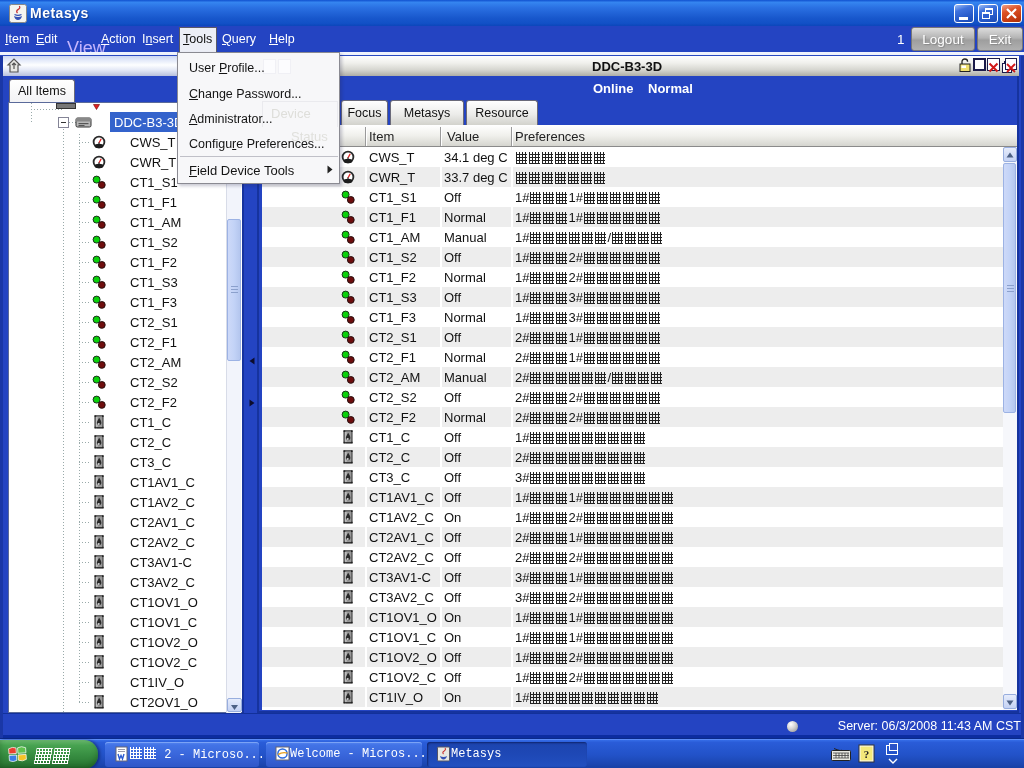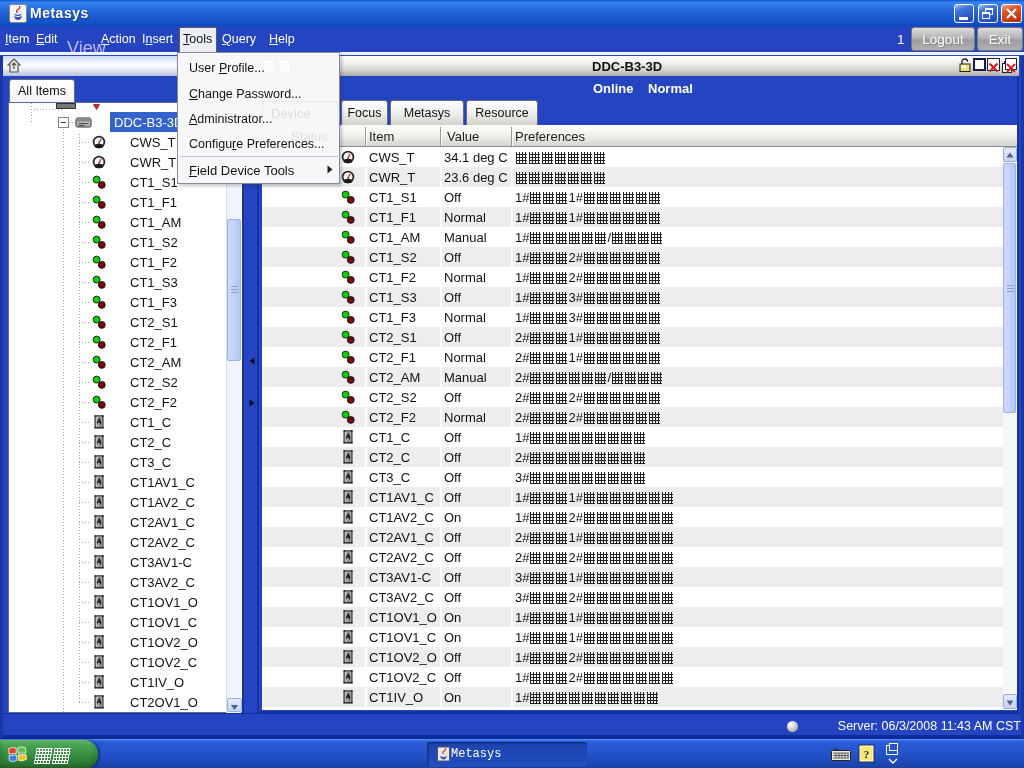--- a/index.html
+++ b/index.html
@@ -436,21 +436,21 @@
       <div class="ab" style="left:103px;top:0;width:2px;height:20px;background:#fff;"></div>
       <div class="ab" style="left:178px;top:0;width:2px;height:20px;background:#fff;"></div>
       <div class="ab" style="left:249px;top:0;width:2px;height:20px;background:#fff;"></div>
       <svg class="ri" width="14" height="14" viewBox="0 0 14 14">
         <circle cx="7" cy="7" r="5.4" fill="#fff" stroke="#2b2b2b" stroke-width="1.8"></circle>
         <ellipse cx="7" cy="11" rx="4.3" ry="2.2" fill="#1c1c1c"></ellipse>
         <line x1="6.8" y1="8.2" x2="9.2" y2="3.9" stroke="#e02020" stroke-width="1.3"></line>
         <circle cx="7" cy="8.2" r="0.9" fill="#555"></circle>
       </svg>
       <span class="ab" style="left:107px;top:3px;font-size:13px;color:#111;">CWR_T</span>
-      <span class="ab" style="left:182px;top:3px;font-size:13px;color:#111;">23.6 deg C</span>
+      <span class="ab" style="left:182px;top:3px;font-size:13px;color:#111;">33.7 deg C</span>
       <span class="ab" style="left:253px;top:3px;font-size:13px;color:#111;"><b class="z"></b><b class="z"></b><b class="z"></b><b class="z"></b><b class="z"></b><b class="z"></b><b class="z"></b></span>
     </div>
     <div class="ab" style="left:0;top:62px;width:741px;height:20px;background:#ffffff;">
       <svg class="ri" width="14" height="14" viewBox="0 0 14 14">
         <circle cx="4.6" cy="4.6" r="3.5" fill="#0ad10a" stroke="#1b321b" stroke-width="1"></circle>
         <circle cx="9.8" cy="9.9" r="3.4" fill="#6d0d0d" stroke="#2a1111" stroke-width="1"></circle>
       </svg>
       <span class="ab" style="left:107px;top:3px;font-size:13px;color:#111;">CT1_S1</span>
       <span class="ab" style="left:182px;top:3px;font-size:13px;color:#111;">Off</span>
       <span class="ab" style="left:253px;top:3px;font-size:13px;color:#111;">1#<b class="z"></b><b class="z"></b><b class="z"></b>1#<b class="z"></b><b class="z"></b><b class="z"></b><b class="z"></b><b class="z"></b><b class="z"></b></span>
@@ -844,20 +844,37 @@
 <svg class="ab" style="left:7px;top:4px" width="21" height="21" viewBox="0 0 21 21">
 <g transform="rotate(-4 10 10)">
 <path d="M2 4.2 Q6 2.2 9.4 3.9 L9.4 9.4 L2 9.4 Z" fill="#e8402f" stroke="#fff" stroke-width="0.7"></path>
 <path d="M11 3.9 Q15 2 19 4.3 L19 9.4 L11 9.4 Z" fill="#5fc24d" stroke="#fff" stroke-width="0.7"></path>
 <path d="M2 11 L9.4 11 L9.4 16.4 Q5.6 18.3 2 16.2 Z" fill="#3a7de8" stroke="#fff" stroke-width="0.7"></path>
 <path d="M11 11 L19 11 L19 16 Q14.8 18.2 11 16.3 Z" fill="#f6c428" stroke="#fff" stroke-width="0.7"></path>
 </g>
       </svg>
 <span class="ab" style="left:34px;top:8px;transform:skewX(-10deg);font-style:italic;"><b class="zw" style="width:16px;height:16px"></b><b class="zw" style="width:16px;height:16px"></b></span>
 </div>
+<div class="ab" style="left:105px;top:3px;width:154px;height:25px;border-radius:3px;background:linear-gradient(180deg,#5585f2 0%,#4273e6 12%,#3763d8 60%,#3057c8 100%);box-shadow:inset 0 1px 0 #7ba3f5;">
+      <svg class="ab" style="left:9px;top:4px" width="16" height="16" viewBox="0 0 16 16">
+        <rect x="2" y="1" width="11" height="14" fill="#fff" stroke="#667"></rect>
+        <rect x="4" y="3" width="7" height="1" fill="#99a"></rect>
+        <rect x="4" y="5" width="7" height="1" fill="#99a"></rect>
+        <path d="M4 8 L5.5 13 L7 9.5 L8.5 13 L10 8" stroke="#2a5ad0" stroke-width="1.4" fill="none"></path>
+      </svg>
+      <span class="ab" style="left:24px;top:5px;font-family:'Liberation Mono',monospace;font-size:12px;color:#fff;white-space:nowrap;"><b class="zw"></b><b class="zw"></b> 2 - Microso...</span>
+    </div>
+    <div class="ab" style="left:266px;top:3px;width:156px;height:25px;border-radius:3px;background:linear-gradient(180deg,#5585f2 0%,#4273e6 12%,#3763d8 60%,#3057c8 100%);box-shadow:inset 0 1px 0 #7ba3f5;">
+      <svg class="ab" style="left:9px;top:4px" width="16" height="16" viewBox="0 0 16 16">
+        <rect x="1" y="1" width="13" height="13" fill="#fff" stroke="#667"></rect>
+        <circle cx="7.5" cy="7.5" r="4.6" fill="none" stroke="#2a6ae0" stroke-width="1.5"></circle>
+        <path d="M3 8.7 Q7.5 5.6 12.6 7.2" stroke="#e8a020" stroke-width="1.4" fill="none"></path>
+      </svg>
+      <span class="ab" style="left:24px;top:5px;font-family:'Liberation Mono',monospace;font-size:12px;color:#fff;white-space:nowrap;">Welcome - Micros...</span>
+    </div>
     <div class="ab" style="left:427px;top:3px;width:160px;height:25px;border-radius:3px;background:linear-gradient(180deg,#1c44ae,#1e48b6 50%,#2250c0);box-shadow:inset 1px 1px 2px rgba(0,0,40,.5);">
       <svg class="ab" style="left:9px;top:4px" width="16" height="16" viewBox="0 0 16 16">
         <rect x="1.5" y="1" width="12" height="14" rx="1" fill="#e8e8e2" stroke="#556"></rect>
         <path d="M4 10 q3.5 1.8 7 0 q-0.9 3.4 -3.5 3.4 q-2.6 0 -3.5 -3.4z" fill="#3550b4"></path>
         <path d="M7.5 8 q-1.6 -1.7 0.7 -3 q2 -1.2 0.8 -2.8" stroke="#c83232" stroke-width="1.1" fill="none"></path>
       </svg>
       <span class="ab" style="left:24px;top:5px;font-family:'Liberation Mono',monospace;font-size:12px;color:#fff;white-space:nowrap;">Metasys</span>
     </div>
     <svg class="ab" style="left:831px;top:9px" width="20" height="13" viewBox="0 0 20 13">
       <rect x="0.5" y="2.5" width="19" height="10" rx="1" fill="#e8e8e0" stroke="#222"></rect>

